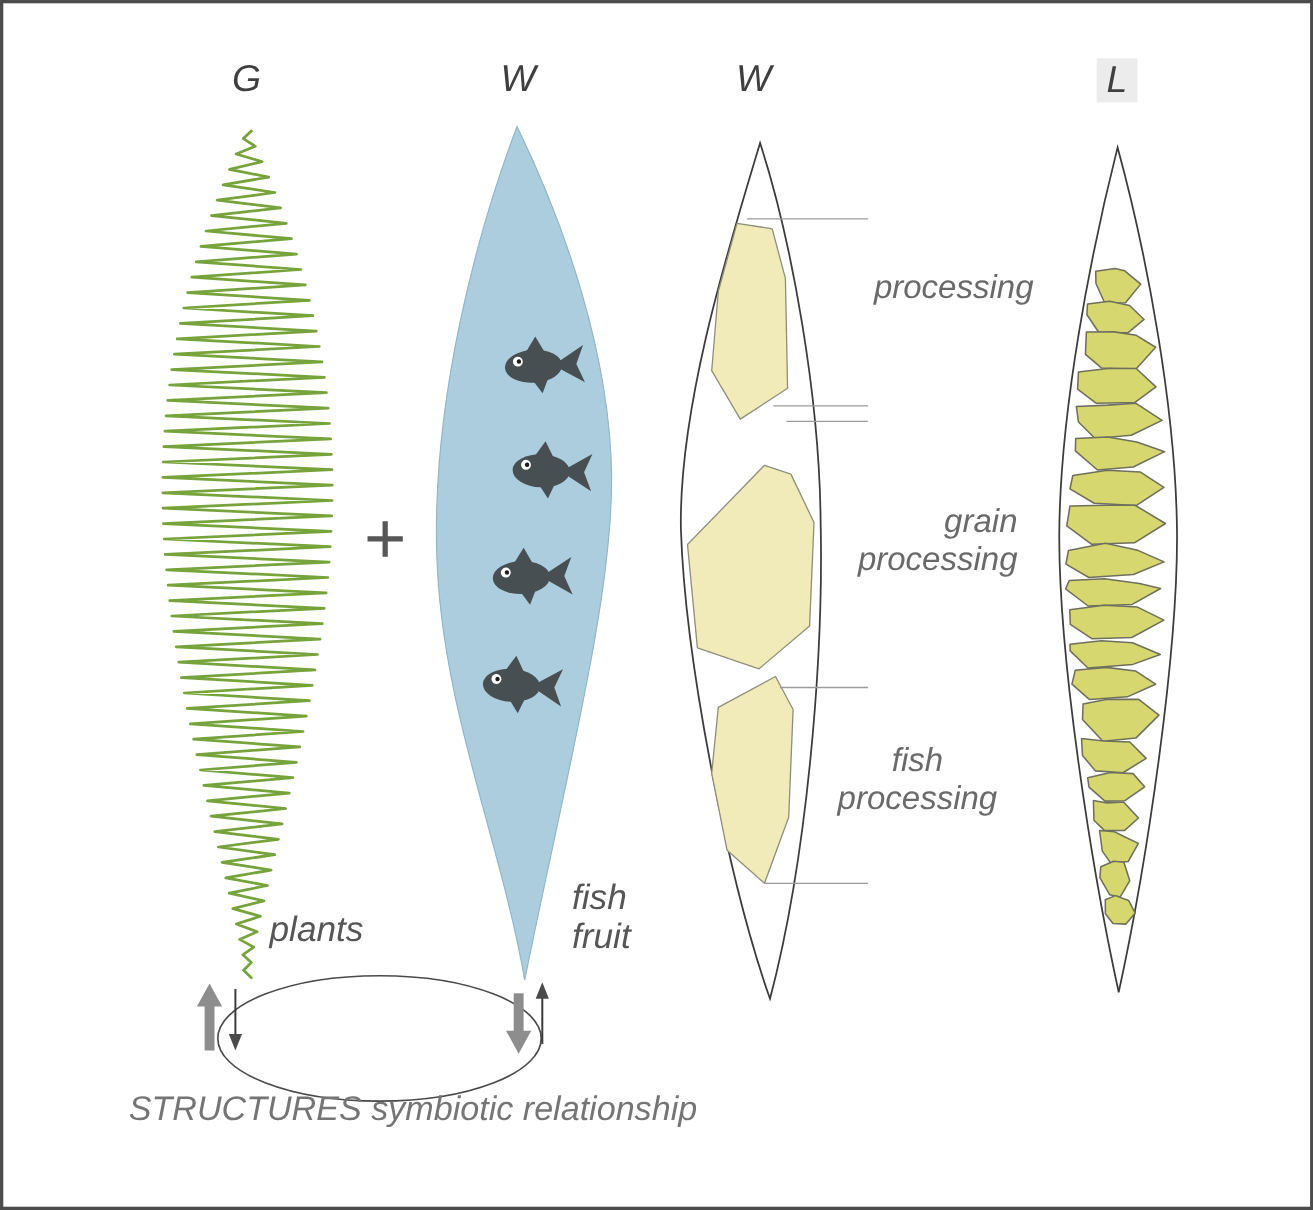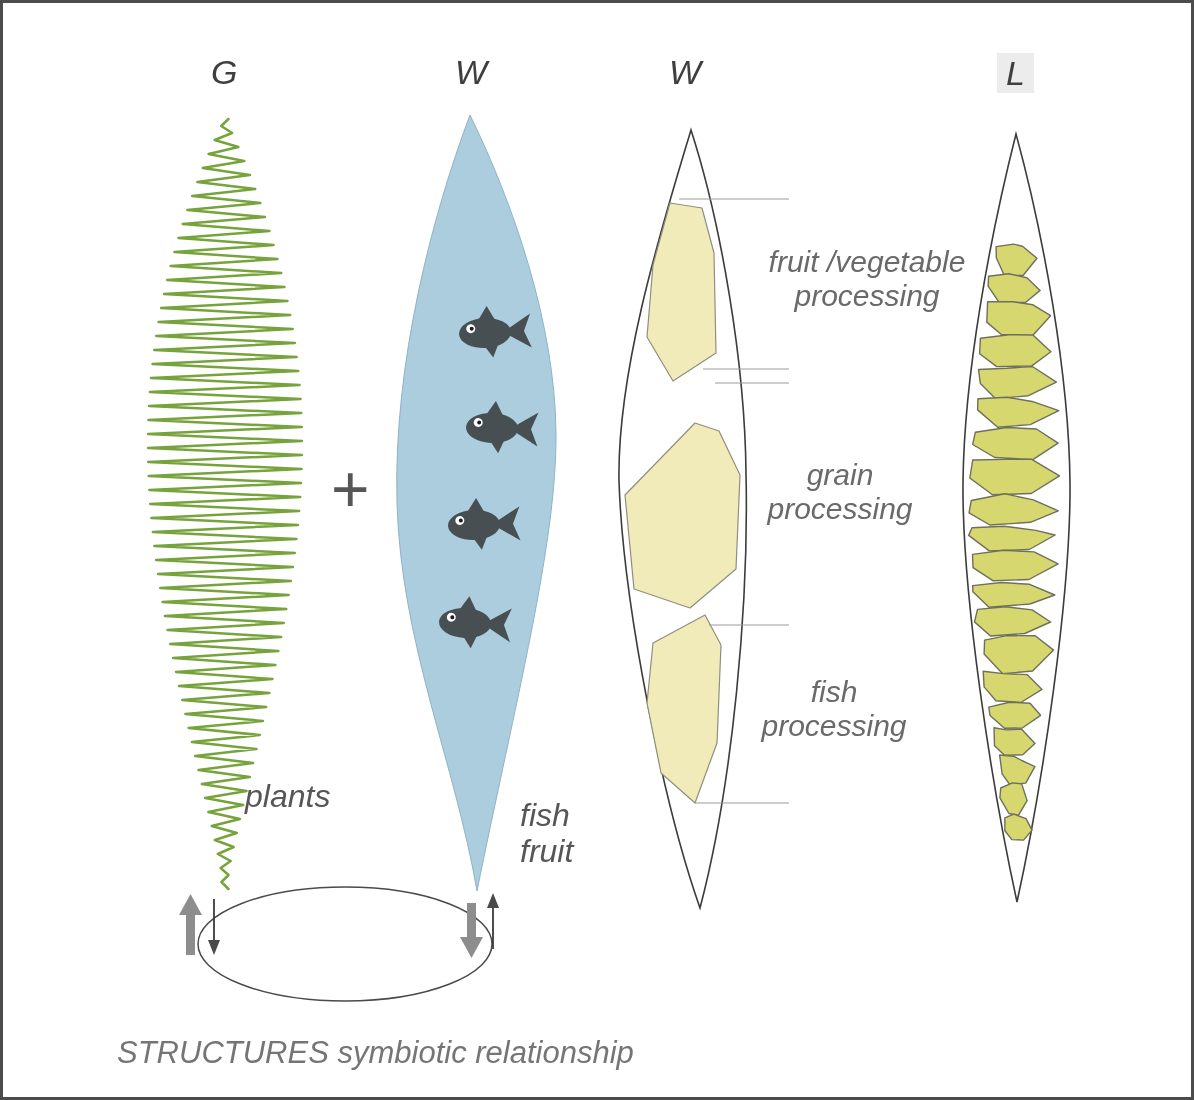--- a/index.html
+++ b/index.html
@@ -134,34 +134,33 @@
     </g>
   </svg>
 
   <div class="lbl letter" style="left:208px;top:50px;">G</div>
   <div class="lbl letter" style="left:452px;top:50px;">W</div>
   <div class="lbl letter" style="left:666px;top:50px;">W</div>
   <div class="lbl letter letter-box" style="left:994px;top:50px;">L</div>
 
   <div class="plus" style="left:328px;top:448px;">+</div>
 
-  <div class="lbl small-label" style="left:242px;top:776px;">plants</div>
+  <div class="lbl small-label" style="left:242px;top:824px;">plants</div>
 
   <div class="lbl small-label" style="left:517px;top:795px;">
     <div>fish</div>
     <div>fruit</div>
   </div>
 
   <div class="lbl zone-label" style="left:740px;top:242px;width:248px;">
-    <div>fruit /vegetable</div>
     <div>processing</div>
   </div>
-  <div class="lbl zone-label" style="left:752px;top:455px;width:170px;">
+  <div class="lbl zone-label" style="left:752px;top:455px;width:170px;text-align:right;">
     <div>grain</div>
     <div>processing</div>
   </div>
   <div class="lbl zone-label" style="left:746px;top:672px;width:170px;">
     <div>fish</div>
     <div>processing</div>
   </div>
 
-  <div class="lbl caption" style="left:114px;top:1033px;">STRUCTURES symbiotic relationship</div>
+  <div class="lbl caption" style="left:114px;top:988px;">STRUCTURES symbiotic relationship</div>
 </div>
 
 </body></html>

